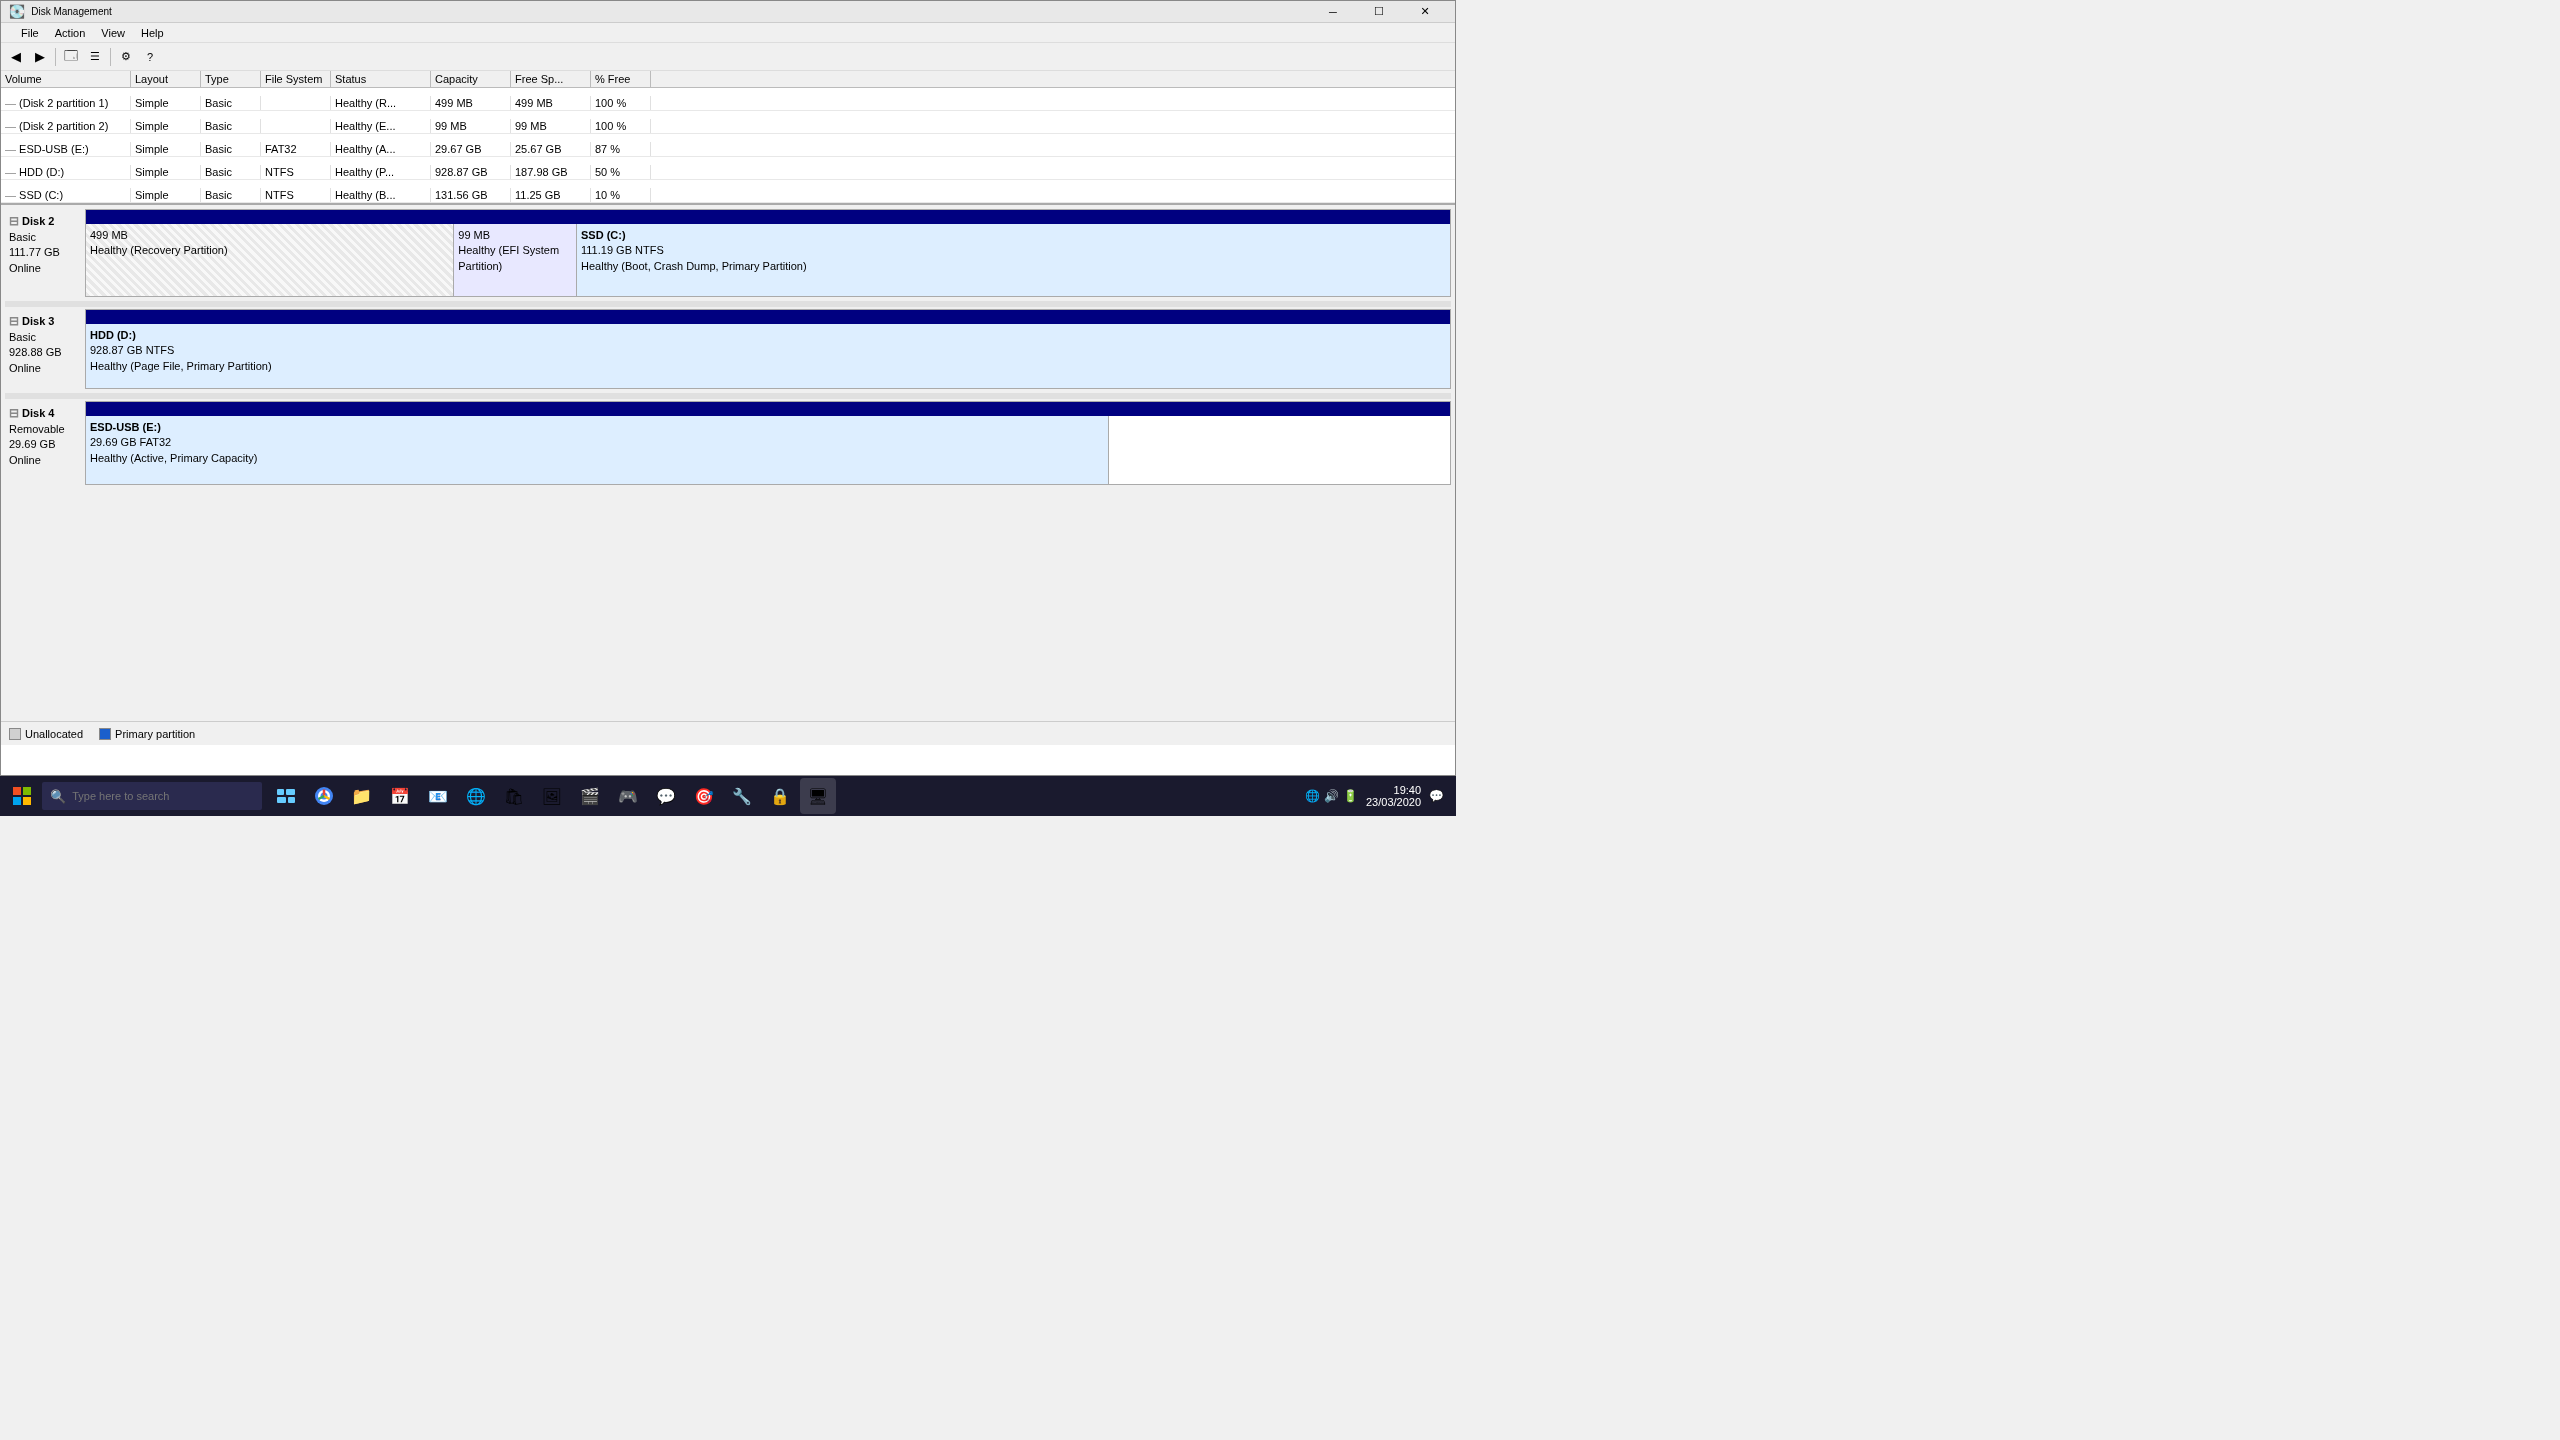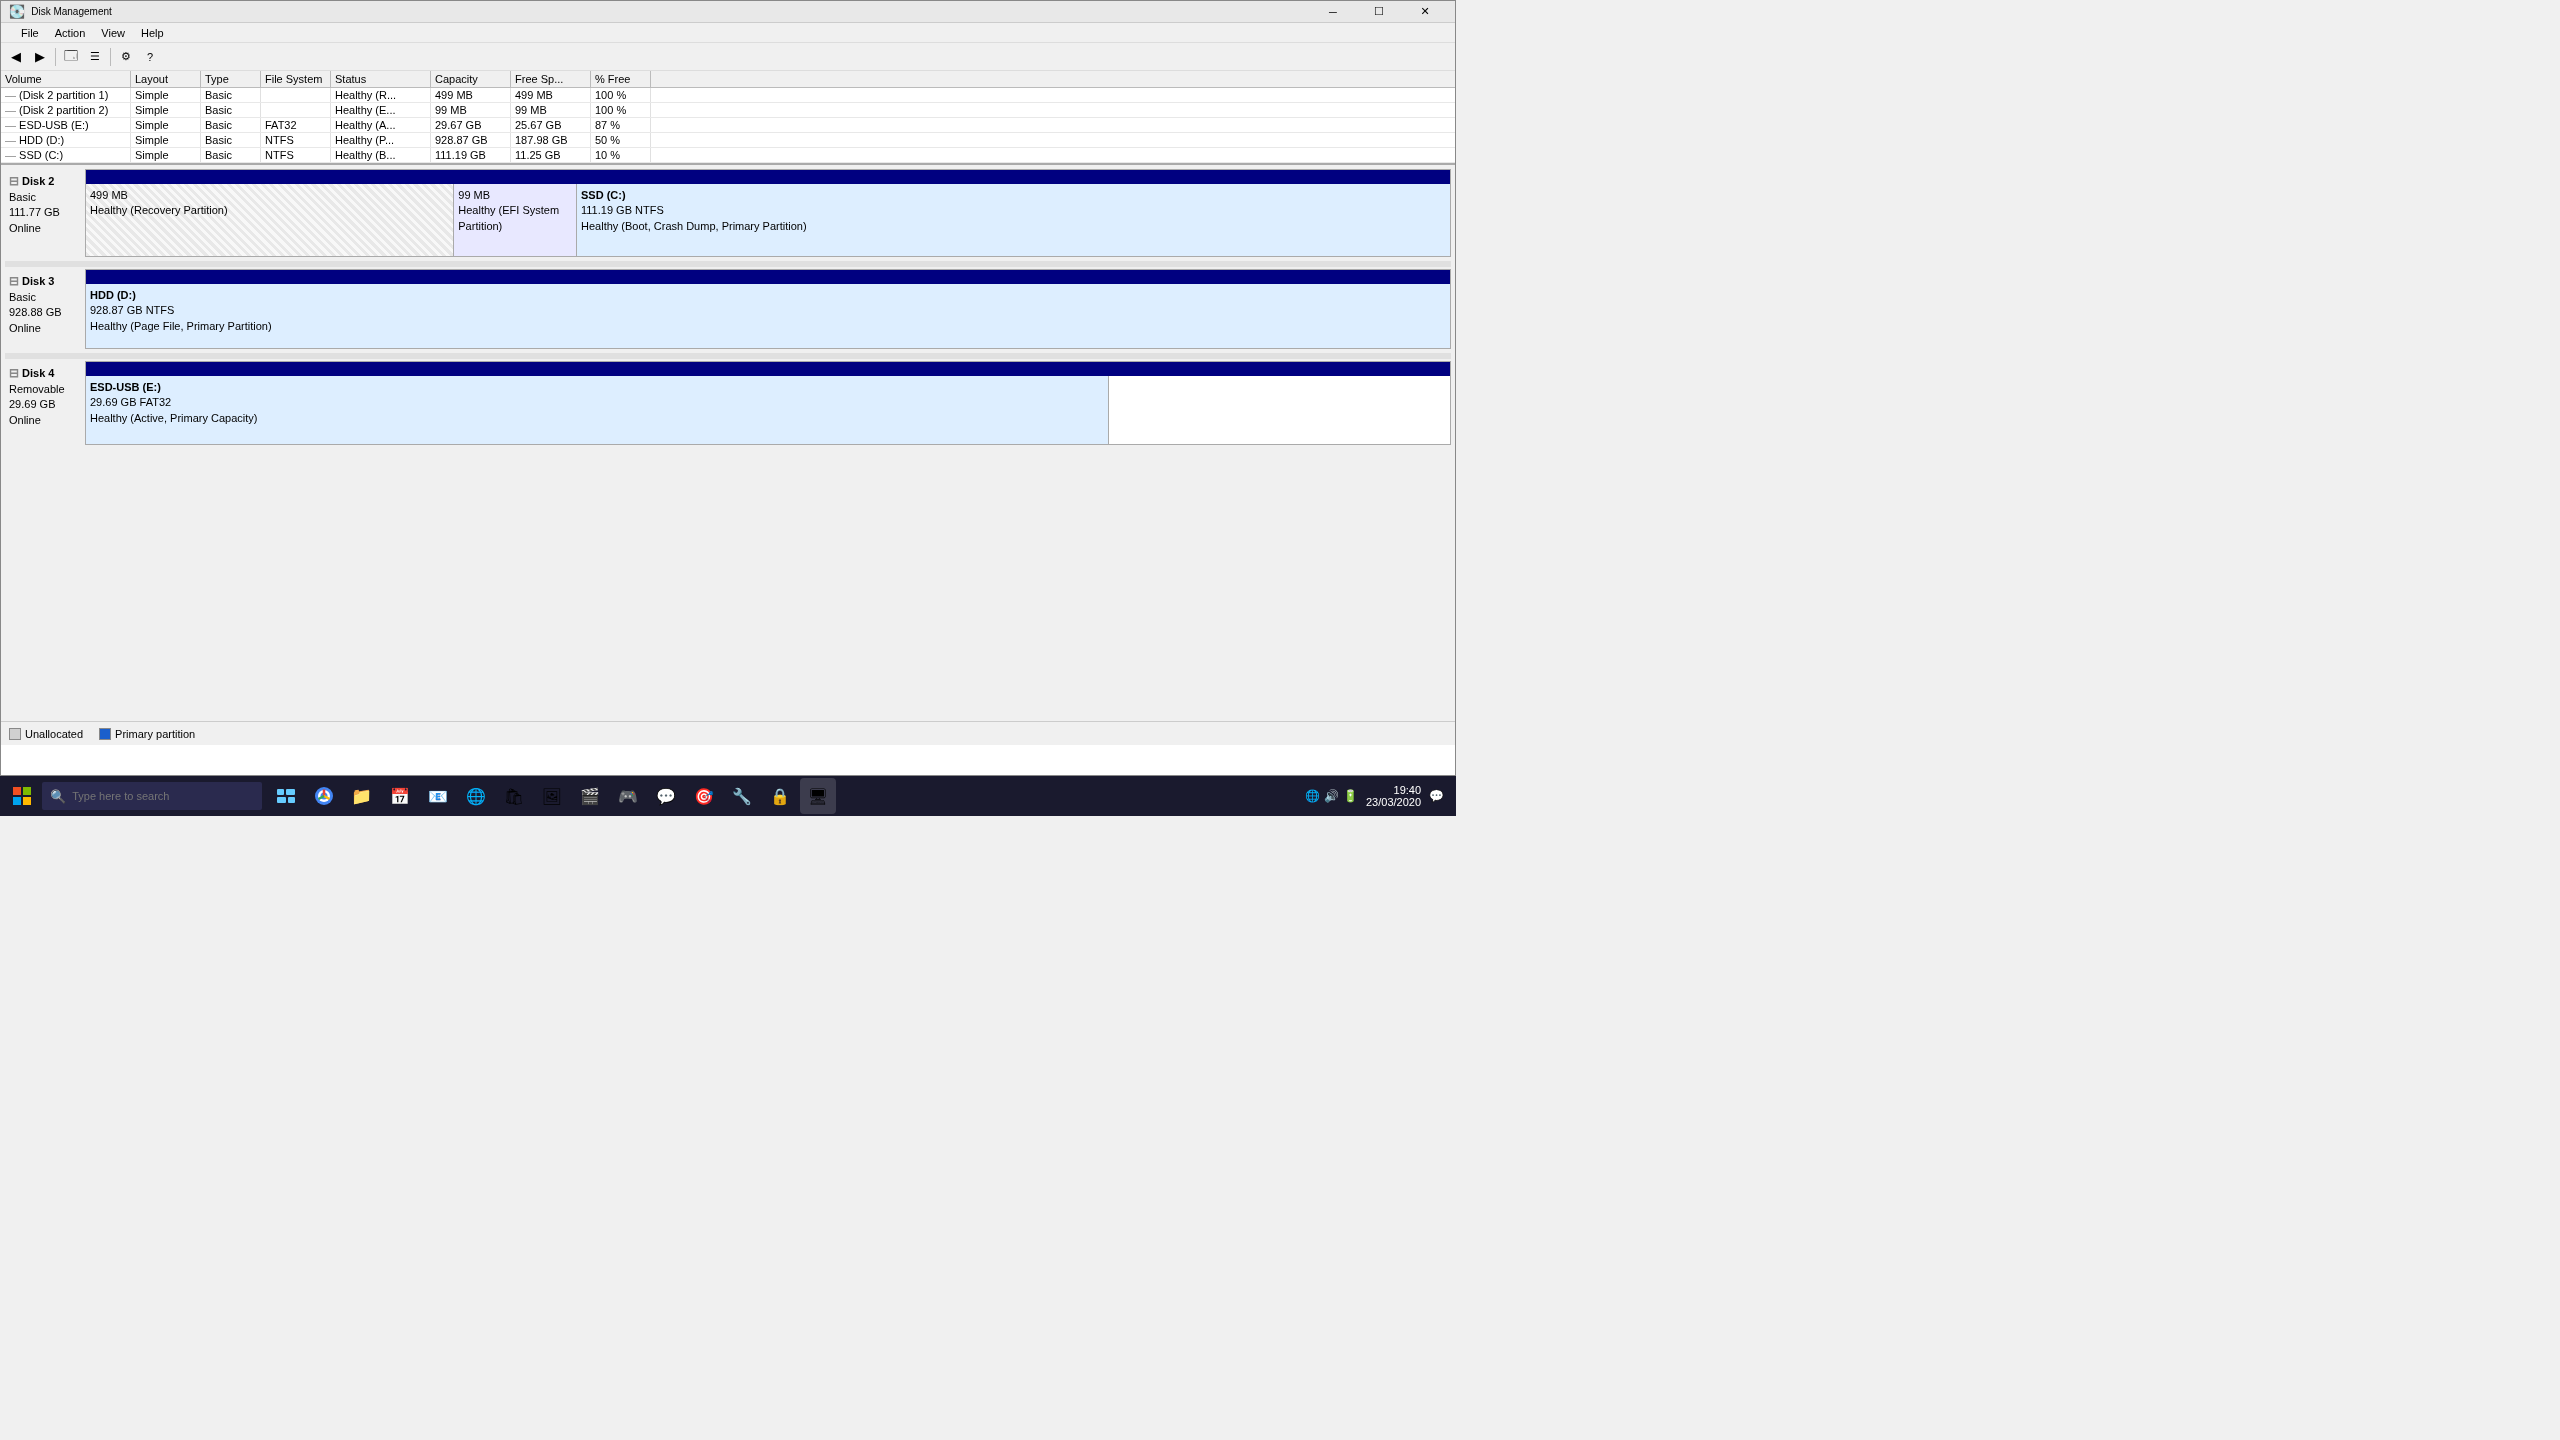--- a/index.html
+++ b/index.html
@@ -121,20 +121,21 @@
     .table-row {
       display: flex;
       border-bottom: 1px solid #e8e8e8;
     }
     .td {
       padding: 1px 4px;
       border-right: 1px solid #e0e0e0;
       font-size: 11px;
       white-space: nowrap;
       overflow: hidden;
+      margin-top: 8px;
     }
 
     
     .col-volume { width: 130px; min-width: 130px; }
     .col-layout { width: 70px; min-width: 70px; }
     .col-type { width: 60px; min-width: 60px; }
     .col-fs { width: 70px; min-width: 70px; }
     .col-status { width: 100px; min-width: 100px; }
     .col-capacity { width: 80px; min-width: 80px; }
     .col-freespace { width: 80px; min-width: 80px; }
@@ -426,21 +427,21 @@
       </div>
 
       <div class="table-row">
         <div class="td col-volume">
           <span style="color:#888;">—</span> SSD (C:)
         </div>
         <div class="td col-layout">Simple</div>
         <div class="td col-type">Basic</div>
         <div class="td col-fs">NTFS</div>
         <div class="td col-status">Healthy (B...</div>
-        <div class="td col-capacity">111.19 GB</div>
+        <div class="td col-capacity">131.56 GB</div>
         <div class="td col-freespace">11.25 GB</div>
         <div class="td col-pctfree">10 %</div>
       </div>
     </div>
 
     <div class="disk-area">
 
       <div class="disk-row" style="height: 88px;">
         <div class="disk-label">
           <div style="display:flex; align-items:center; gap:3px; font-weight:bold;">

